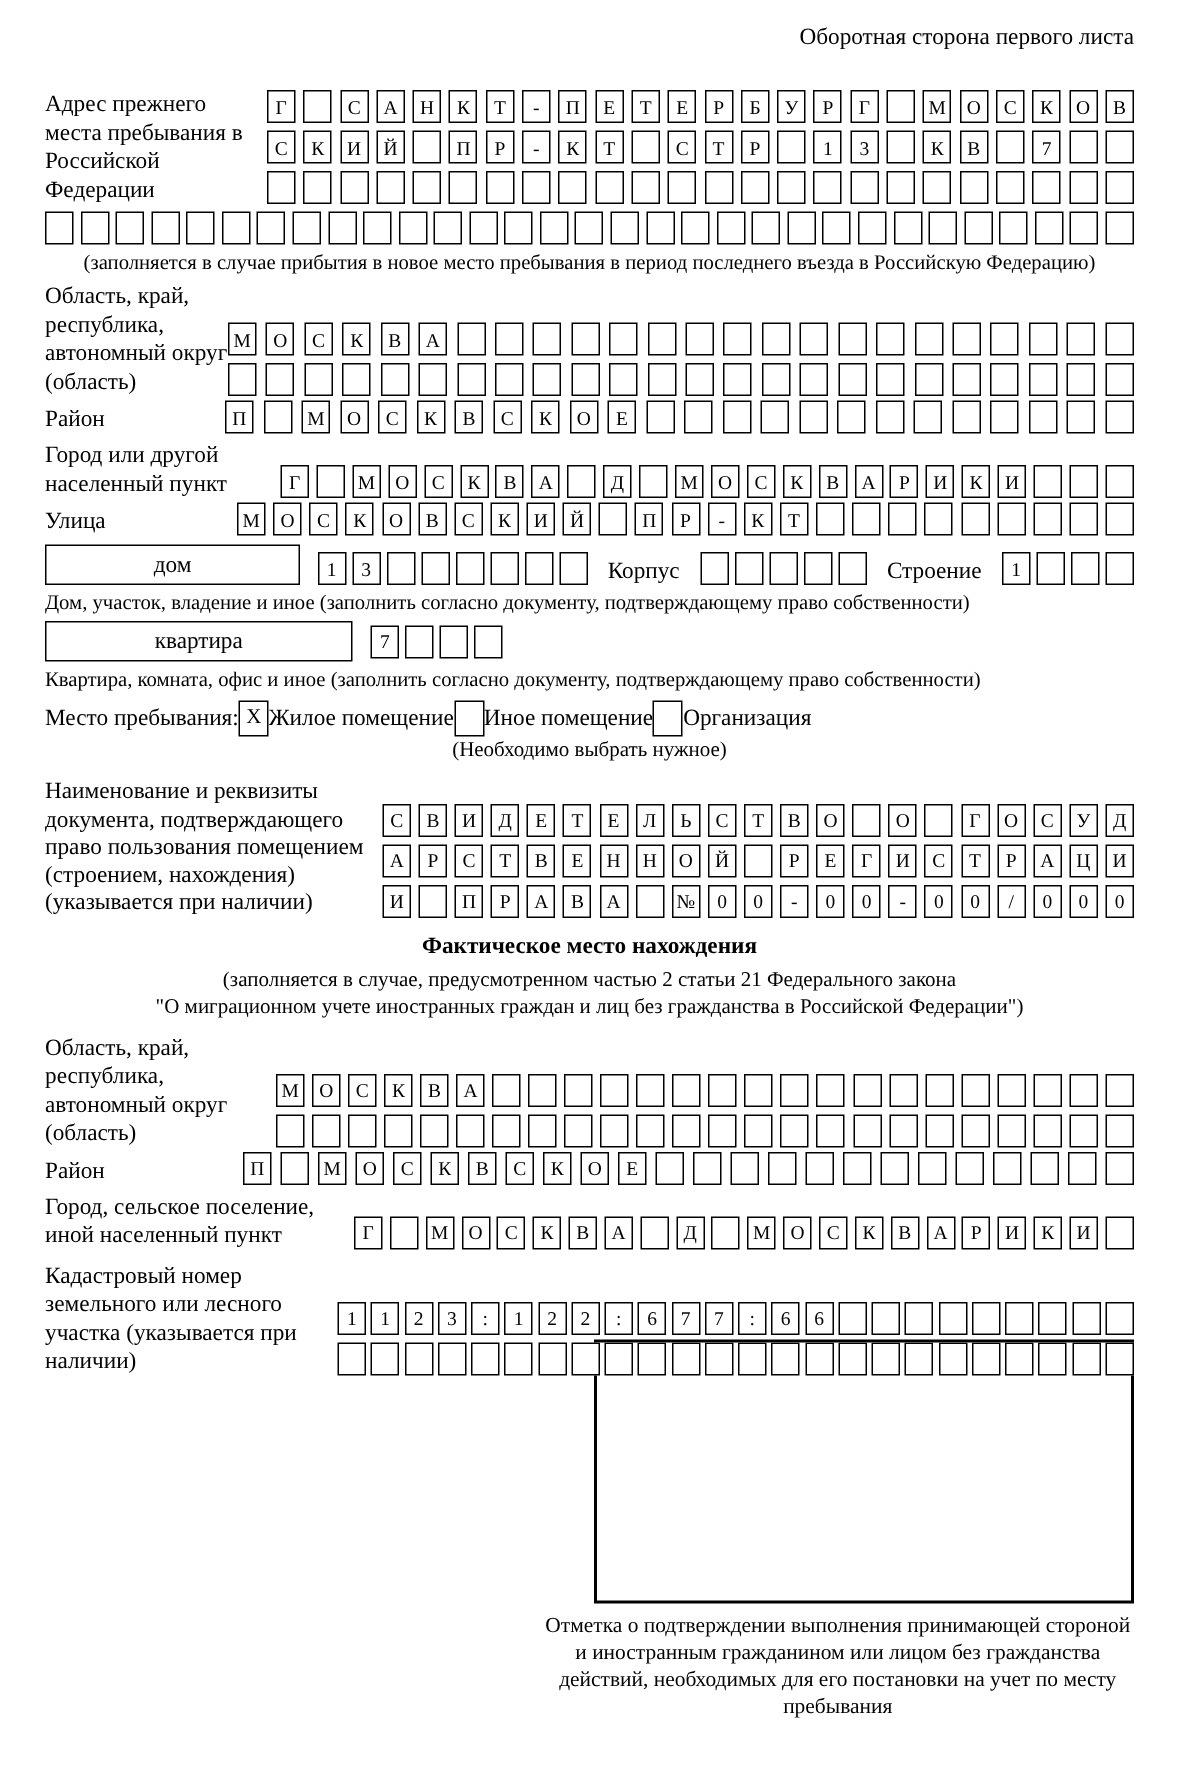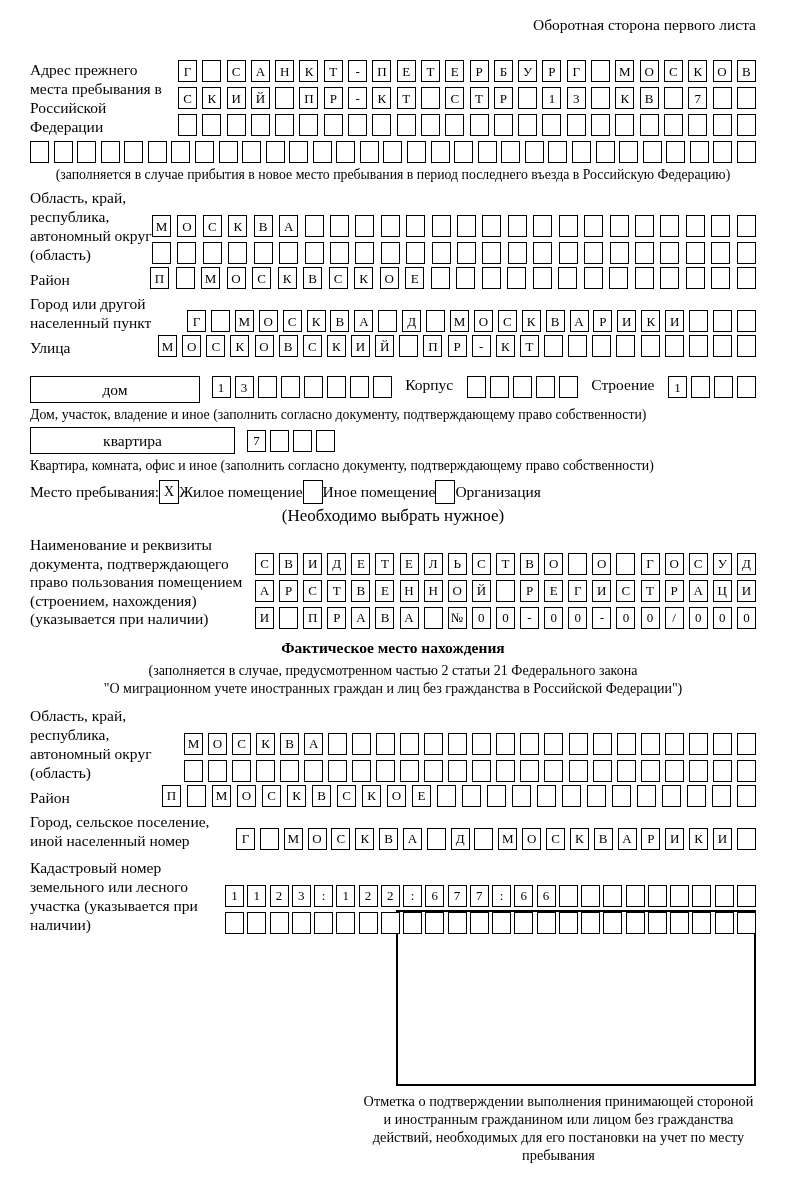--- a/index.html
+++ b/index.html
@@ -31,27 +31,27 @@
     font-size:13px;line-height:1;background:#fff;
   }
   .fullrow{margin-top:5px;}
   .note{font-size:13.8px;margin-top:4px;}
   .center{text-align:center;}
   .sec-title{font-weight:bold;text-align:center;margin:7px 0 5px 0;font-size:15.5px;}
   .blk{margin-top:3px;}
   .bigbox{box-sizing:border-box;border:1.7px solid #000;height:27px;display:flex;align-items:center;justify-content:center;flex:none;}
   .bb170{width:170px;}
   .bb205{width:205px;}
-  .houserow{display:flex;align-items:flex-start;justify-content:space-between;margin-top:19px;}
+  .houserow{display:flex;align-items:flex-end;justify-content:space-between;margin-top:6px;}
   .aptrow{display:flex;align-items:center;column-gap:12px;margin-top:4px;}
   .inline-lbl{flex:none;padding:0 2px;}
   .stayrow{display:flex;align-items:center;column-gap:0;margin-top:6px;}
   .checkbox{flex:none;box-sizing:border-box;width:20px;height:24px;border:1.7px solid #000;
     display:flex;align-items:center;justify-content:center;font-size:14px;}
-  .smallnote{font-size:17px;margin-top:2px;}
+  .smallnote{font-size:14px;margin-top:2px;}
   .factnote{font-size:14px;line-height:18px;margin-top:3px;}
   .stamp{box-sizing:border-box;border:2px solid #000;width:360px;height:176px;margin:-24px 0 0 auto;}
   .stampcap{width:395px;margin:6px 0 0 auto;text-align:center;font-size:14.3px;line-height:18px;}
 </style>
 </head>
 <body>
 
 <div class="page">
 
   <div class="corner">Оборотная сторона первого листа</div>
@@ -537,21 +537,21 @@
         <div class="cell"></div>
         <div class="cell"></div>
         <div class="cell"></div>
         <div class="cell"></div>
         <div class="cell"></div>
         <div class="cell"></div>
       </div>
   </div>
 
   <div class="row blk">
-    <div class="lbl w206">Город, сельское поселение, иной населенный номер</div>
+    <div class="lbl w206">Город, сельское поселение, иной населенный пункт</div>
     <div class="cells">
         <div class="cell">Г</div>
         <div class="cell"></div>
         <div class="cell">М</div>
         <div class="cell">О</div>
         <div class="cell">С</div>
         <div class="cell">К</div>
         <div class="cell">В</div>
         <div class="cell">А</div>
         <div class="cell"></div>

